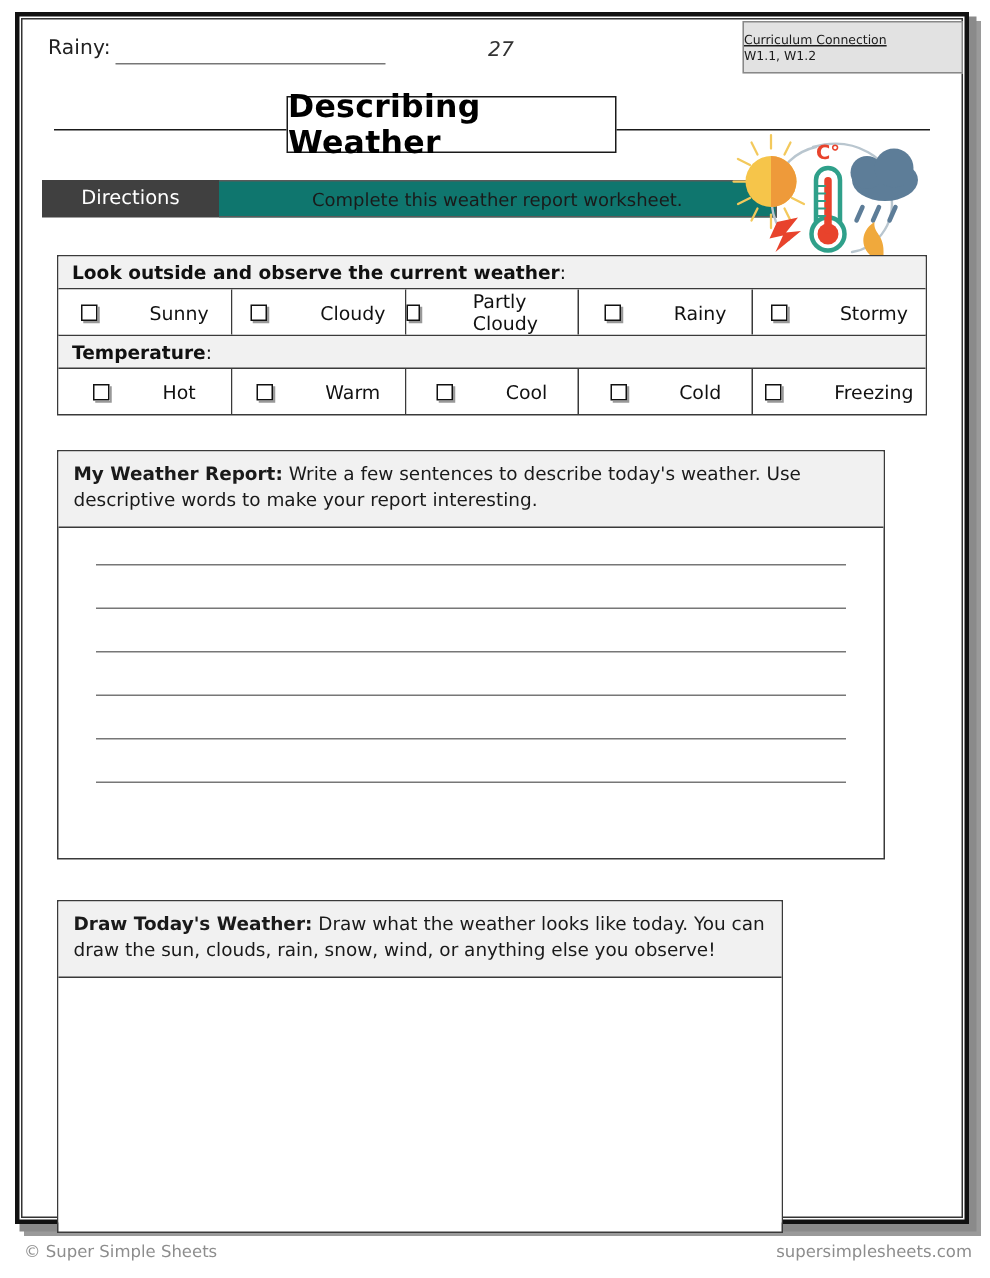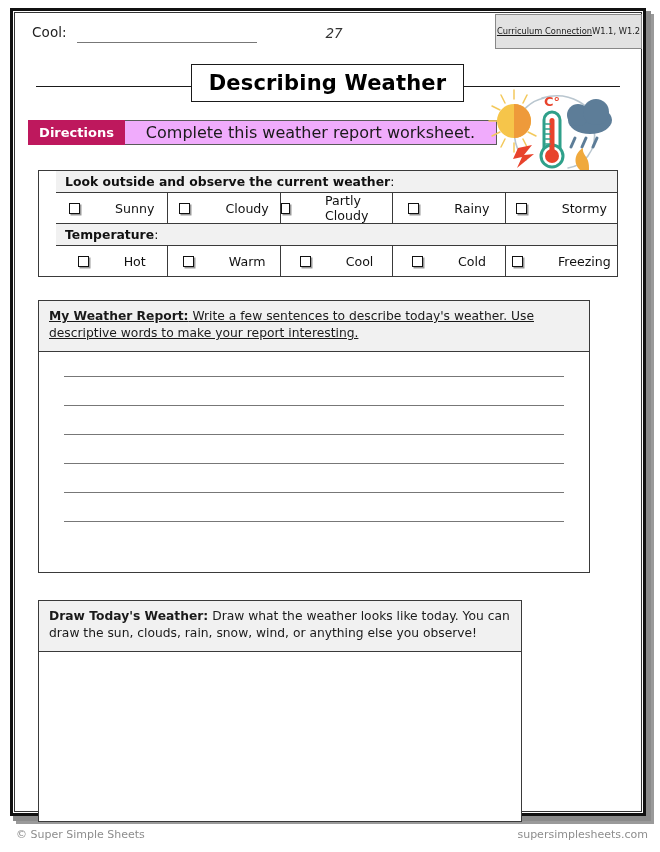--- a/index.html
+++ b/index.html
@@ -90,22 +90,22 @@
   .curriculum-box {
     position: absolute;
     left: 481px;
     top: 2px;
     width: 147px;
     height: 35px;
     background: #e2e2e2;
     border: 1px solid #888;
     box-sizing: border-box;
     display: flex;
-    flex-direction: row;
-    align-items: center;
+    flex-direction: column;
+    align-items: flex-start;
     justify-content: center;
     line-height: 1.25;
   }
   .curriculum-title {
     font-size: 8.3px;
     color: #1b1b1b;
     text-decoration: underline;
   }
   .curriculum-codes {
     font-size: 8.3px;
@@ -118,63 +118,61 @@
     left: 22px;
     top: 74px;
     width: 584px;
     height: 0;
     border-bottom: 1.4px solid #1a1a1a;
   }
   .title-box {
     position: absolute;
     left: 177px;
     top: 52px;
-    width: 273px;
+    width: 220px;
     height: 38px;
     background: #ffffff;
     border: 1.4px solid #1a1a1a;
     box-sizing: border-box;
     display: flex;
     align-items: center;
     justify-content: center;
-    text-align: center;
   }
   .title-text {
     font-size: 21px;
     font-weight: bold;
     color: #000;
     letter-spacing: .2px;
   }
 
   
   .dir-wrap {
     position: absolute;
     left: 14px;
     top: 108px;
     height: 25px;
     display: flex;
     align-items: stretch;
   }
   .dir-tab {
-    width: 97px;
-    background: #be185d;
+    width: 118px;
+    background: #404040;
     color: #ffffff;
     font-size: 13px;
     display: flex;
     align-items: center;
     justify-content: center;
-    font-weight: bold;
   }
   .dir-text {
     width: 372px;
-    background: #f0abfc;
+    background: #0f766e;
     border: 1px solid #5a5a5a;
     border-left: none;
     box-sizing: border-box;
-    font-size: 16px;
+    font-size: 12px;
     color: #1a1a1a;
     display: flex;
     align-items: center;
     justify-content: center;
   }
 
   
   .weather-art {
     position: absolute;
     left: 472px;
@@ -184,21 +182,20 @@
   }
 
   
   .obs-table {
     position: absolute;
     left: 24px;
     top: 158px;
     width: 580px;
     border: 1.3px solid #3a3a3a;
     box-sizing: border-box;
-    padding-left: 17px;
   }
   .obs-head {
     height: 22px;
     background: #f1f1f1;
     border-bottom: 1.3px solid #3a3a3a;
     display: flex;
     align-items: center;
     padding-left: 9px;
     box-sizing: border-box;
     font-size: 12.4px;
@@ -238,21 +235,20 @@
   
   .report-box {
     position: absolute;
     left: 24px;
     top: 288px;
     width: 552px;
     height: 273px;
     border: 1.3px solid #3a3a3a;
     box-sizing: border-box;
     background: #ffffff;
-    text-decoration: underline;
   }
   .prompt {
     background: #f1f1f1;
     border-bottom: 1.3px solid #3a3a3a;
     padding: 7px 10px 8px 10px;
     font-size: 12.3px;
     line-height: 1.42;
     color: #1a1a1a;
   }
   .prompt b { font-weight: bold; }
@@ -298,21 +294,21 @@
 </head>
 <body>
 
 <div class="page-shadow"></div>
 <div class="page-outer"></div>
 <div class="page-inner"></div>
 
 <div class="page-content">
 
   <div class="hdr">
-    <span class="name-label">Cool:</span>
+    <span class="name-label">Rainy:</span>
     <span class="name-line"></span>
     <span class="page-num">27</span>
     <div class="curriculum-box">
       <span class="curriculum-title">Curriculum Connection</span>
       <span class="curriculum-codes">W1.1, W1.2</span>
     </div>
   </div>
 
   <div class="title-rule"></div>
   <div class="title-box">

